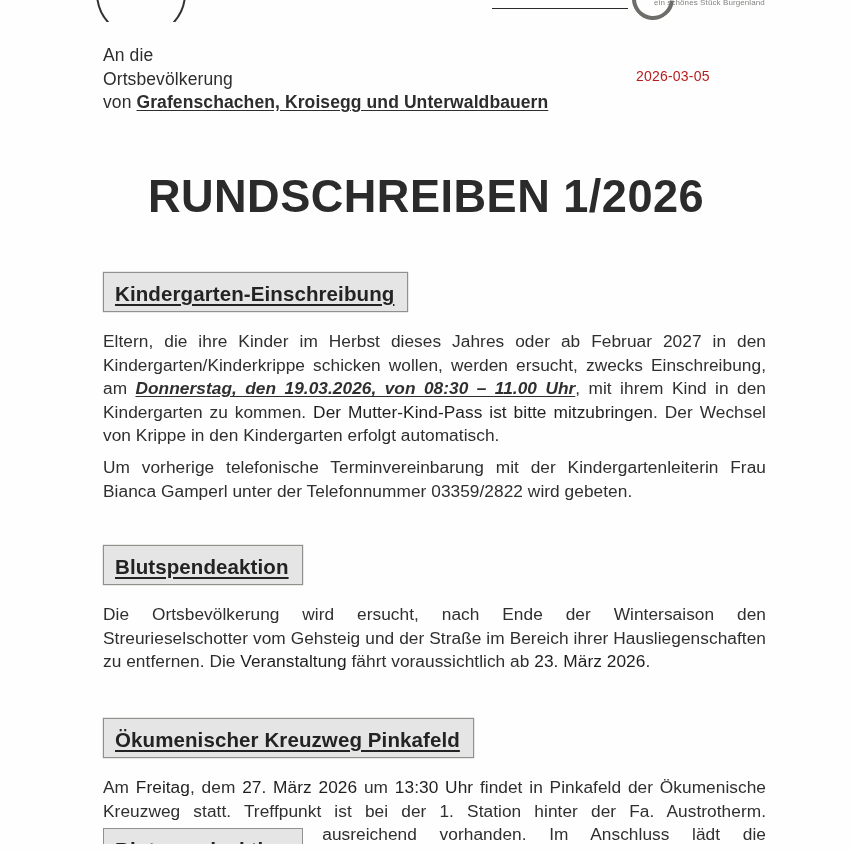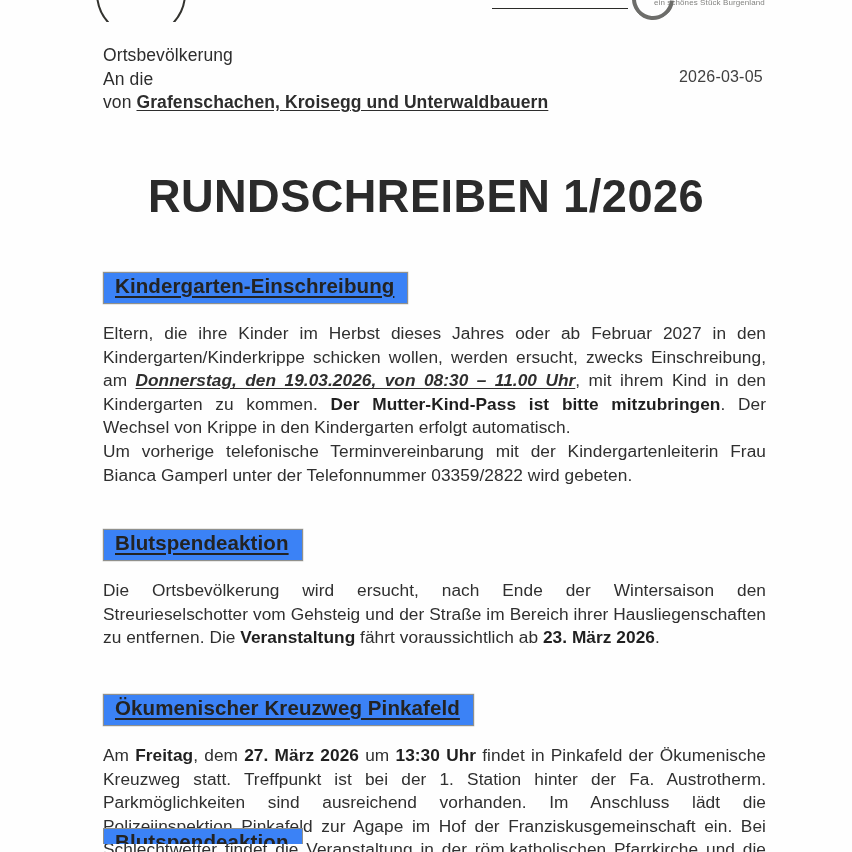--- a/index.html
+++ b/index.html
@@ -97,24 +97,24 @@
     letter-spacing: .1px;
   }
   .addr-line { white-space: nowrap; }
   .addr-place {
     font-weight: bold;
     text-decoration: underline;
     text-underline-offset: 2px;
   }
   .doc-date {
     position: absolute;
-    left: 679px;
+    left: 636px;
     top: 68px;
-    font-size: 16px;
-    color: #404040;
+    font-size: 14px;
+    color: #b91c1c;
     letter-spacing: .2px;
     white-space: nowrap;
   }
 
   
   .doc-title {
     position: absolute;
     left: 0;
     top: 168px;
     width: 852px;
@@ -132,22 +132,22 @@
     left: 103px;
     top: 272px;
     width: 663px;
   }
 
   .section { margin-bottom: 0; }
 
   .sec-heading-box {
     display: inline-block;
     border: 1px solid #90908c;
-    padding: 1px 13px 5px 11px;
-    background: #3b82f6;
+    padding: 9px 13px 5px 11px;
+    background: #e5e5e5;
     box-shadow: 0 0 0 .4px #c9c9c5;
   }
   .sec-heading-text {
     font-size: 20.5px;
     font-weight: bold;
     color: #232323;
     text-decoration: underline;
     text-underline-offset: 2.5px;
     text-decoration-thickness: 2px;
     letter-spacing: .1px;
@@ -156,21 +156,21 @@
 
   .sec-body {
     margin-top: 18px;
     font-size: 17.3px;
     line-height: 23.6px;
     text-align: justify;
     color: #2f2f2f;
     letter-spacing: .05px;
     hyphens: manual;
   }
-  .sec-body b { font-weight: bold; color: #1f1f1f; }
+  .sec-body b { font-weight: normal; color: #1f1f1f; }
   .sec-body .bi-u {
     font-weight: bold;
     font-style: italic;
     text-decoration: underline;
     text-underline-offset: 2px;
   }
 
   .gap-1 { height: 42px; }
   .gap-2 { height: 44px; }
 
@@ -192,37 +192,37 @@
     <div class="lh-logo-left">
       <div class="ring-text">N S C H A</div>
     </div>
 
     <div class="lh-right-rule"></div>
     <div class="lh-bl-logo"></div>
     <div class="lh-bl-text">ein schönes Stück Burgenland</div>
   </div>
 
   <div class="addr-block">
+    <div class="addr-line">An die</div>
     <div class="addr-line">Ortsbevölkerung</div>
-    <div class="addr-line">An die</div>
     <div class="addr-line"><span>von </span><span class="addr-place">Grafenschachen, Kroisegg und Unterwaldbauern</span></div>
   </div>
 
   <div class="doc-date">2026-03-05</div>
 
   <div class="doc-title">RUNDSCHREIBEN 1/2026</div>
 
   <div class="content">
 
     <div class="section">
       <div class="sec-heading-box">
         <span class="sec-heading-text">Kindergarten-Einschreibung</span>
       </div>
       <div class="sec-body">Eltern, die ihre Kinder im Herbst dieses Jahres oder ab Februar 2027 in den Kindergarten/Kinderkrippe schicken wollen, werden ersucht, zwecks Einschreibung, am <span class="bi-u">Donnerstag, den 19.03.2026, von 08:30 – 11.00 Uhr</span>, mit ihrem Kind in den Kindergarten zu kommen. <b>Der Mutter-Kind-Pass ist bitte mitzubringen</b>. Der Wechsel von Krippe in den Kindergarten erfolgt automatisch.</div>
-      <div class="sec-body" style="margin-top:0">Um vorherige telefonische Terminvereinbarung mit der Kindergartenleiterin Frau Bianca Gamperl unter der Telefonnummer 03359/2822 wird gebeten.</div>
+      <div class="sec-body" style="margin-top:8px">Um vorherige telefonische Terminvereinbarung mit der Kindergartenleiterin Frau Bianca Gamperl unter der Telefonnummer 03359/2822 wird gebeten.</div>
     </div>
 
     <div class="gap-1"></div>
 
     <div class="section">
       <div class="sec-heading-box">
         <span class="sec-heading-text">Blutspendeaktion</span>
       </div>
       <div class="sec-body">Die Ortsbevölkerung wird ersucht, nach Ende der Wintersaison den Streurieselschotter vom Gehsteig und der Straße im Bereich ihrer Hausliegenschaften zu entfernen. Die <b>Veranstaltung</b> fährt voraussichtlich ab <b>23. März 2026</b>.</div>
     </div>

